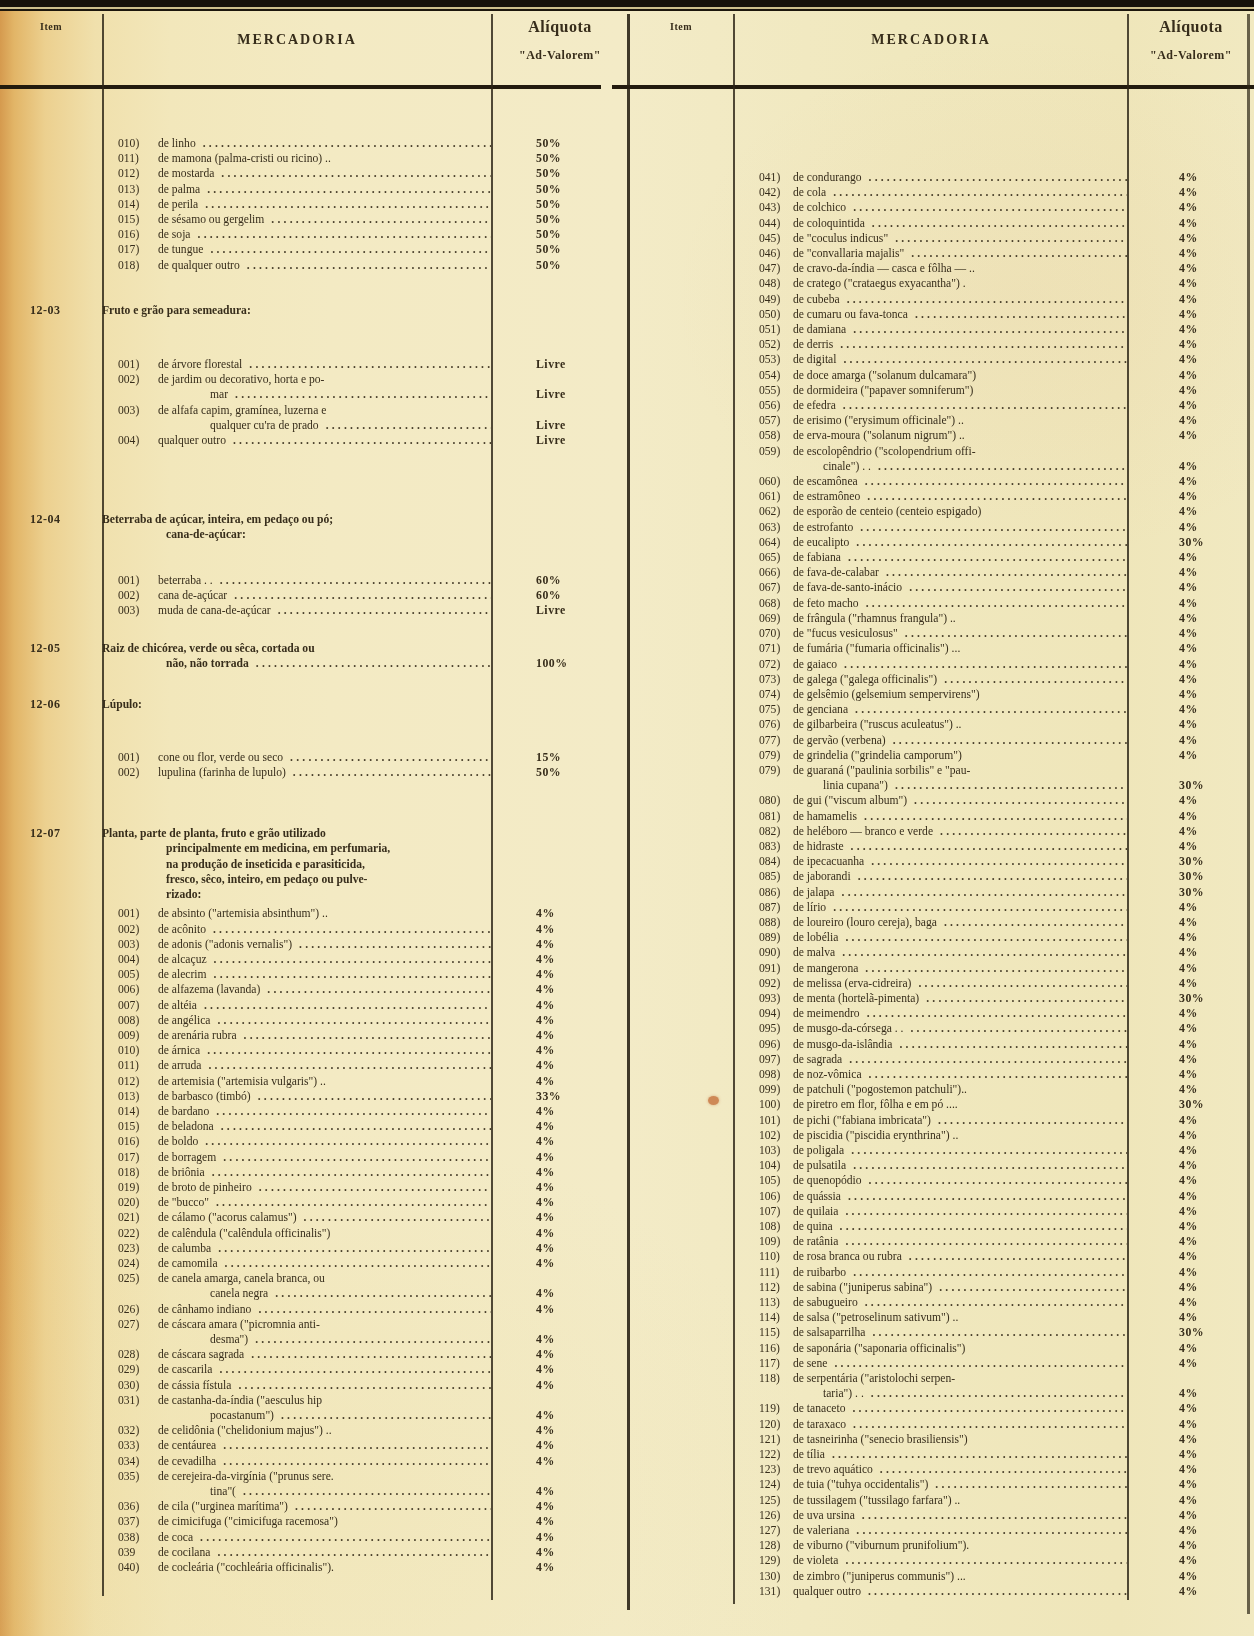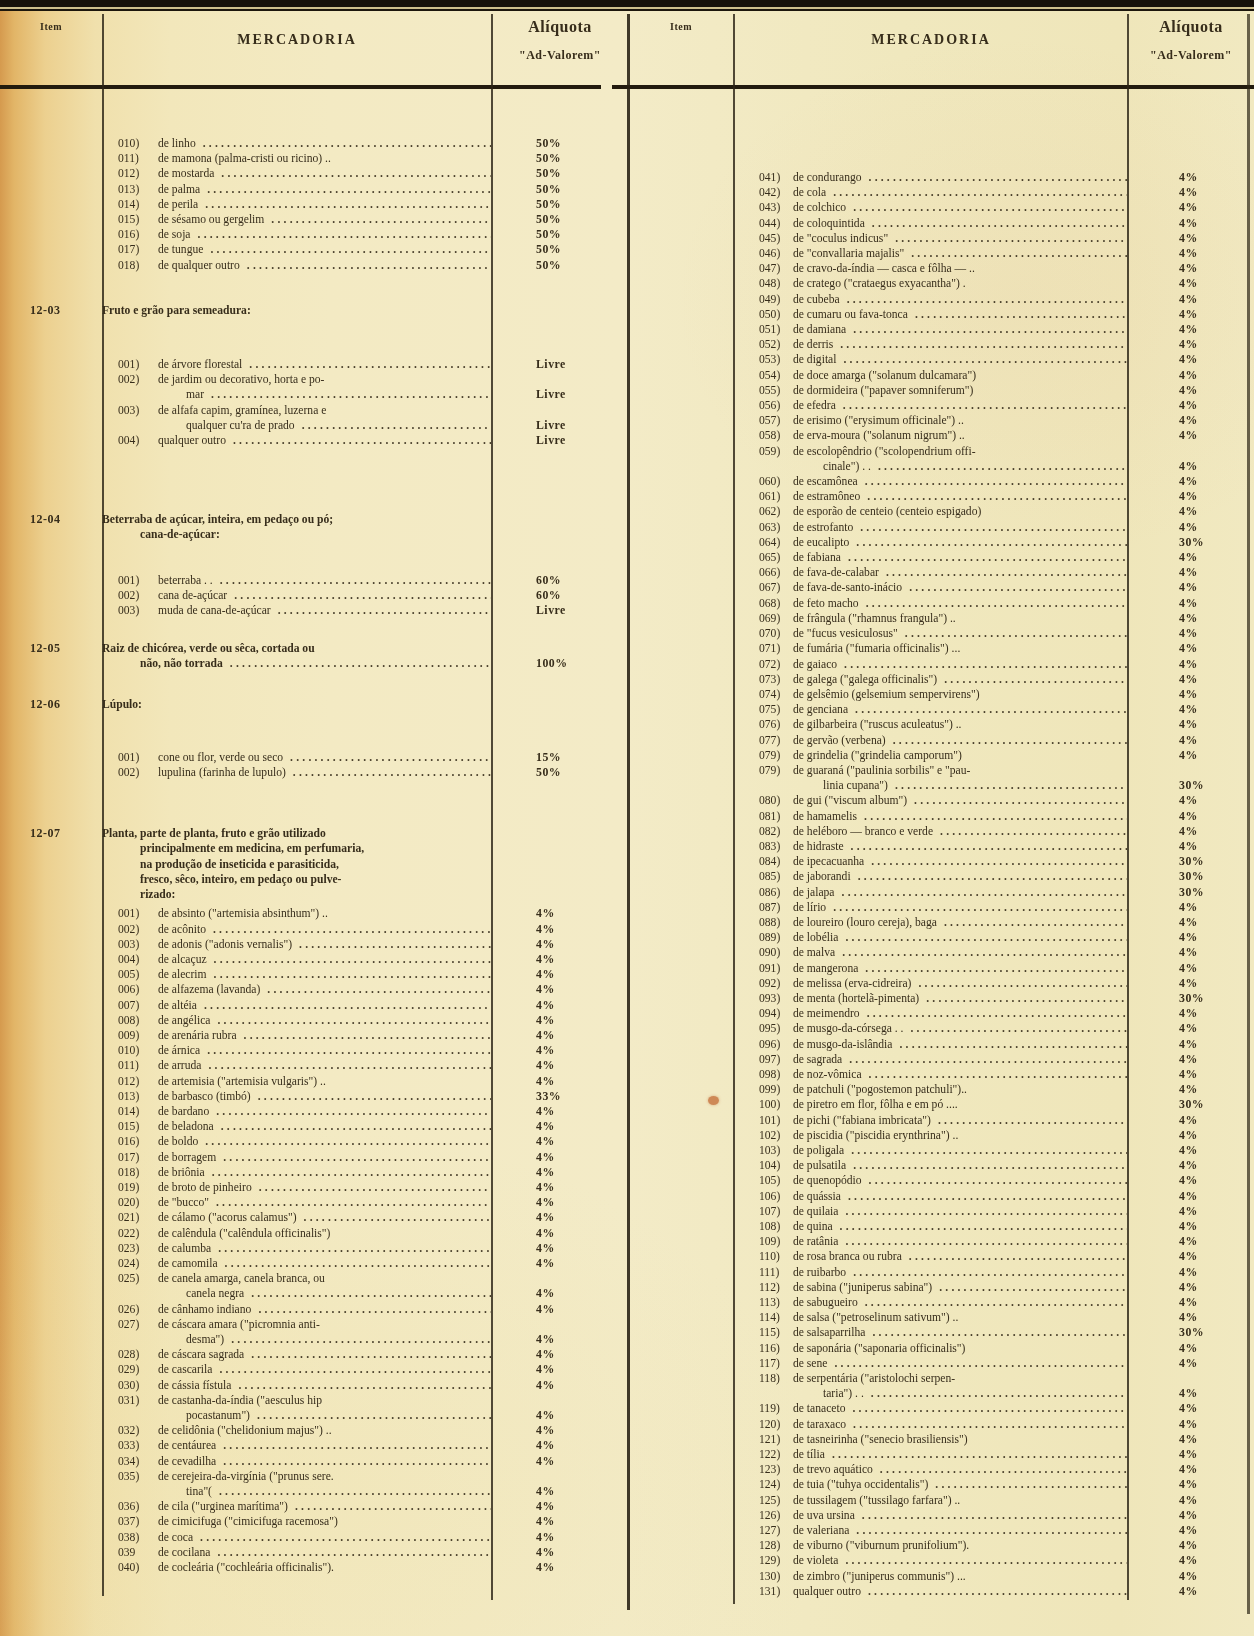--- a/index.html
+++ b/index.html
@@ -43,22 +43,22 @@
   .c-merc{flex:0 0 389px;box-sizing:border-box;display:flex;align-items:baseline;overflow:hidden;white-space:nowrap;}
   .t-right .c-merc{flex:0 0 394px;}
   .c-val{flex:1 1 auto;box-sizing:border-box;padding-left:45px;font-weight:bold;font-size:11.8px;letter-spacing:0.5px;}
   .t-right .c-val{padding-left:52px;}
   .enum{flex:0 0 56px;box-sizing:border-box;padding-left:16px;}
   .t-right .enum{flex:0 0 60px;padding-left:26px;}
   .etext{white-space:nowrap;}
   .leader{flex:1 1 auto;overflow:hidden;white-space:nowrap;margin-left:7px;letter-spacing:3.2px;font-weight:bold;opacity:0.9;}
   .leader::after{content:"....................................................................";}
   .c-merc.s1{font-weight:bold;}
-  .c-merc.s2{padding-left:38px;font-weight:bold;}
-  .c-merc.cont{padding-left:84px;}
+  .c-merc.s2{padding-left:64px;font-weight:bold;}
+  .c-merc.cont{padding-left:108px;}
   .t-right .c-merc.cont{padding-left:90px;}
   .stain{position:absolute;left:708px;top:1096px;width:11px;height:9px;border-radius:50%;
     background:rgba(186,84,28,0.65);box-shadow:0 0 3px rgba(186,84,28,0.4);}
 </style>
 </head>
 <body>
 
 <div class="page">
   <div class="topbar"></div>
 

